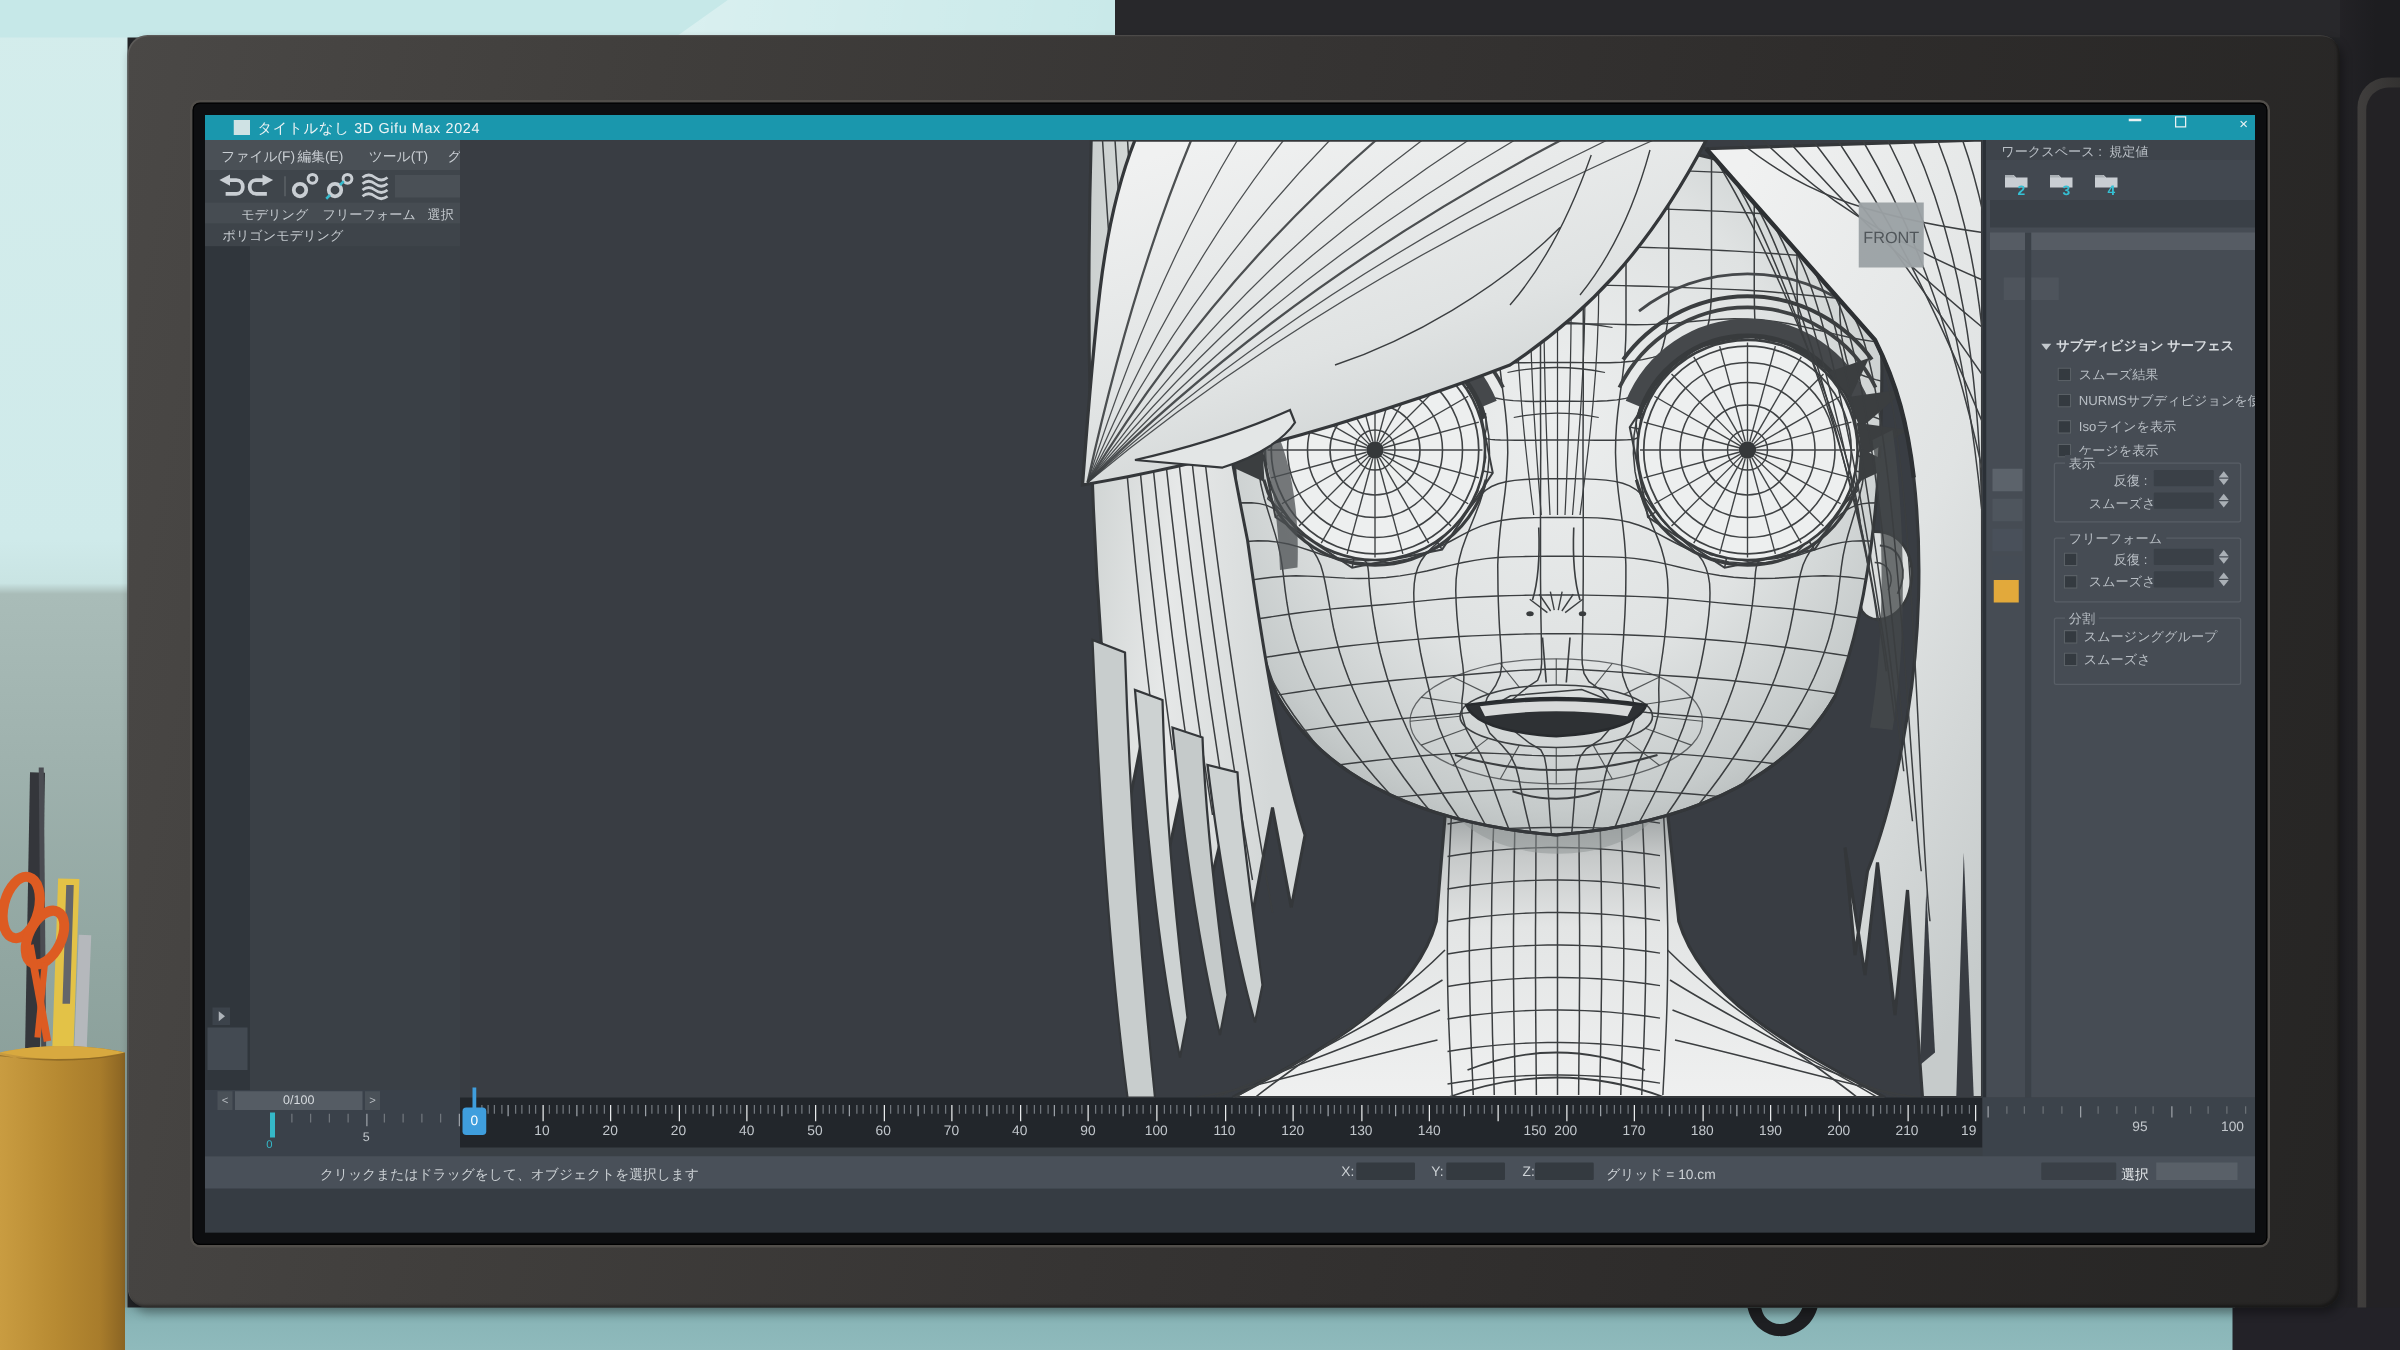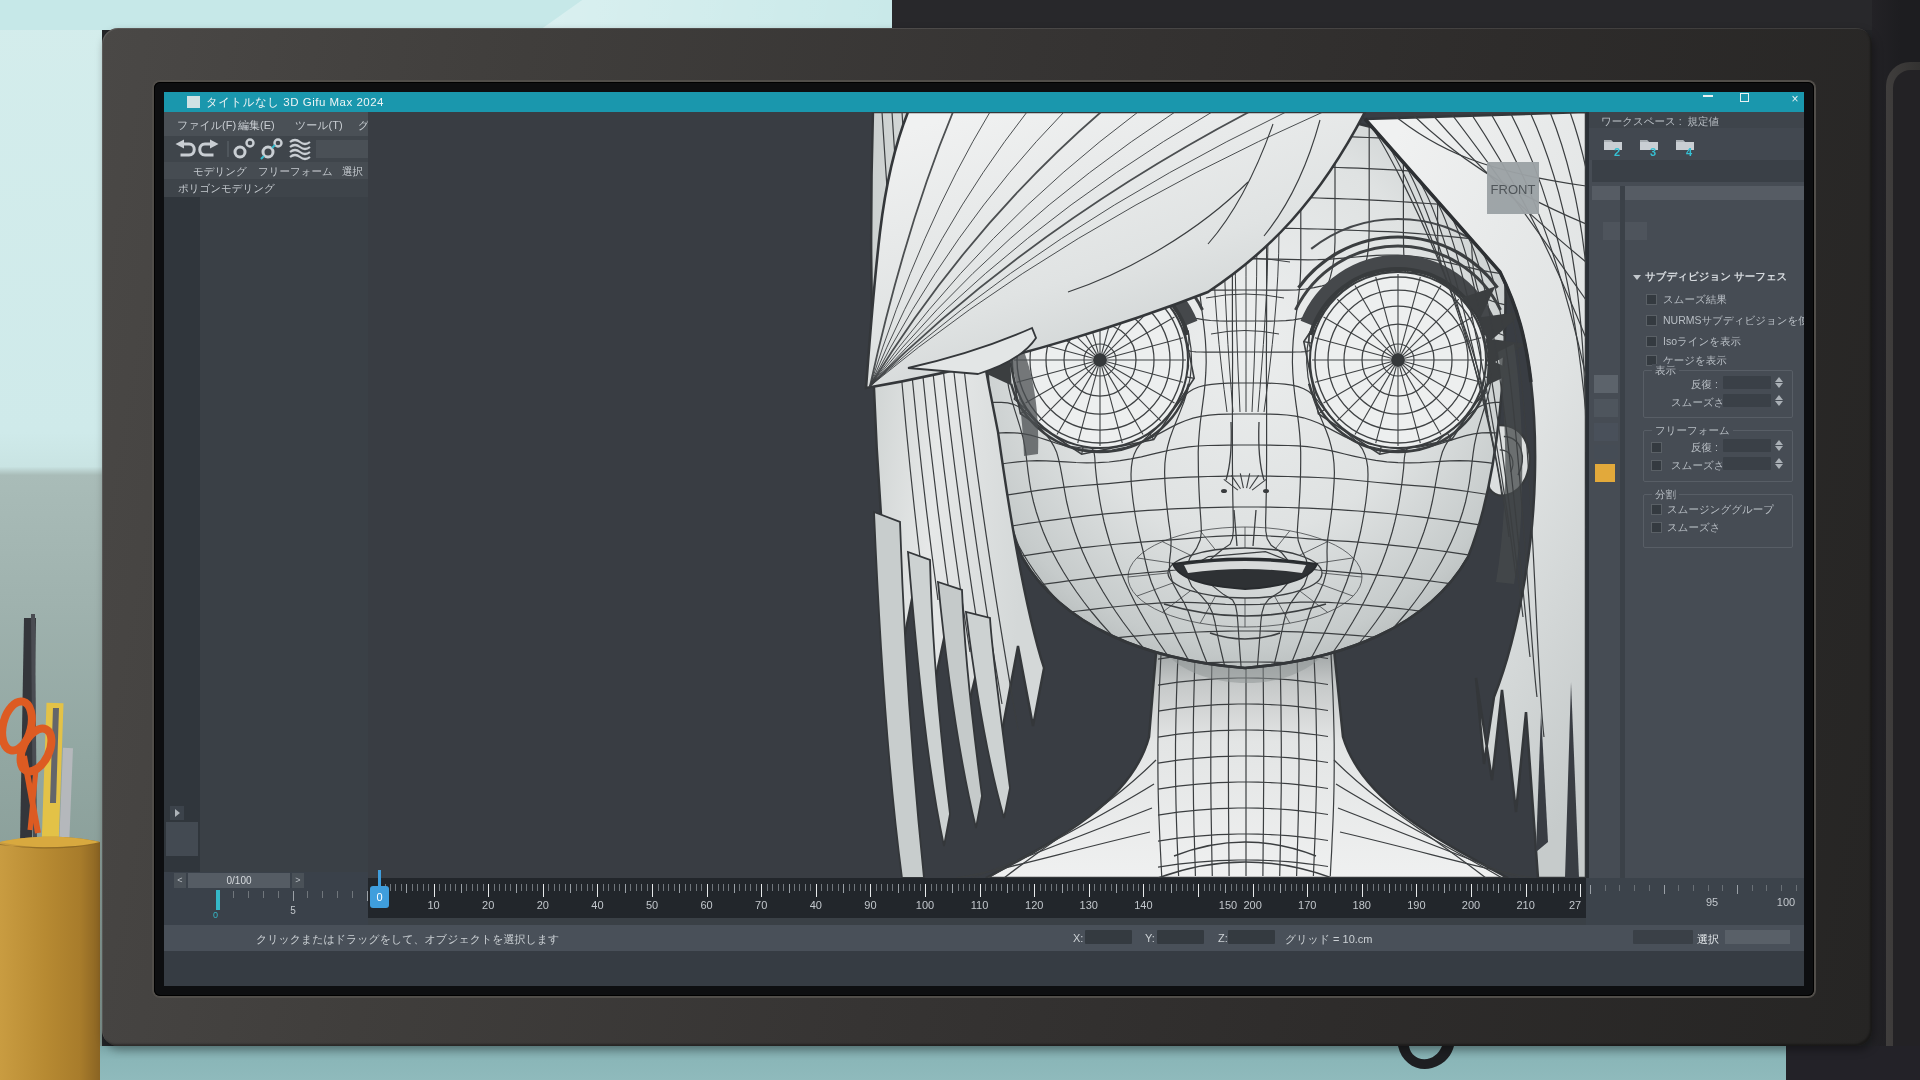--- a/index.html
+++ b/index.html
@@ -807,21 +807,21 @@
       <div class="tlnum" style="left:666.2px;top:21px">120</div>
       <div class="tlnum" style="left:720.8px;top:21px">130</div>
       <div class="tlnum" style="left:775.4px;top:21px">140</div>
       <div class="tlnum" style="left:860px;top:21px">150</div>
       <div class="tlnum" style="left:884.6px;top:21px">200</div>
       <div class="tlnum" style="left:939.2px;top:21px">170</div>
       <div class="tlnum" style="left:993.8px;top:21px">180</div>
       <div class="tlnum" style="left:1048.4px;top:21px">190</div>
       <div class="tlnum" style="left:1103.0px;top:21px">200</div>
       <div class="tlnum" style="left:1157.6px;top:21px">210</div>
-      <div class="tlnum" style="left:1207px;top:21px">27</div>
+      <div class="tlnum" style="left:1207px;top:21px">19</div>
       <div class="ab" style="left:9.5px;top:-8px;width:3px;height:18px;background:#3f9edd"></div>
       <div class="ab" style="left:2px;top:8px;width:19px;height:22px;background:#3f9edd;border-radius:3px;color:#fff;font-size:11px;text-align:center;line-height:22px">0</div>
     </div>
   <div class="ab" id="tl-right">
       <div class="tick" style="left:4.0px;top:7px;height:9px;background:#9aa0a6"></div>
       <div class="tick" style="left:18.7px;top:7px;height:6px;background:#6a7076"></div>
       <div class="tick" style="left:33.4px;top:7px;height:6px;background:#6a7076"></div>
       <div class="tick" style="left:48.1px;top:7px;height:6px;background:#6a7076"></div>
       <div class="tick" style="left:62.8px;top:7px;height:6px;background:#6a7076"></div>
       <div class="tick" style="left:77.5px;top:7px;height:9px;background:#9aa0a6"></div>

